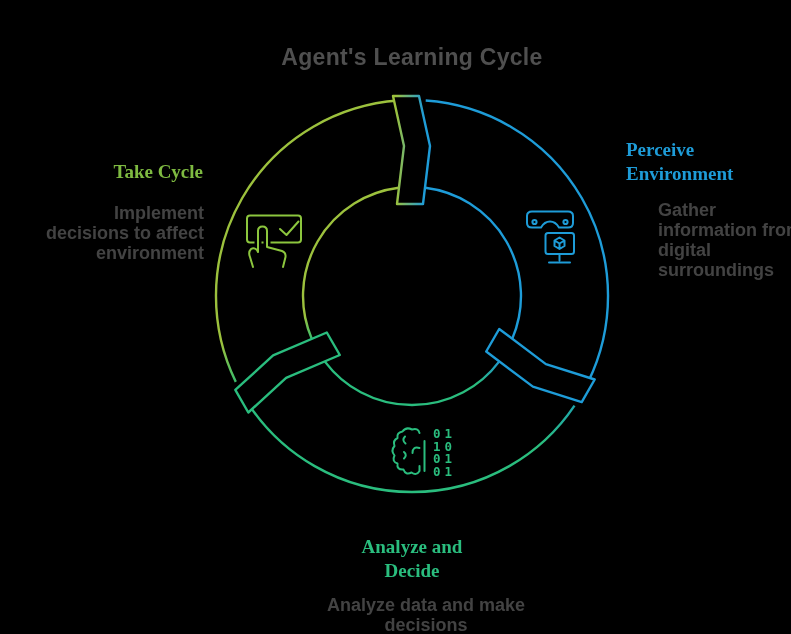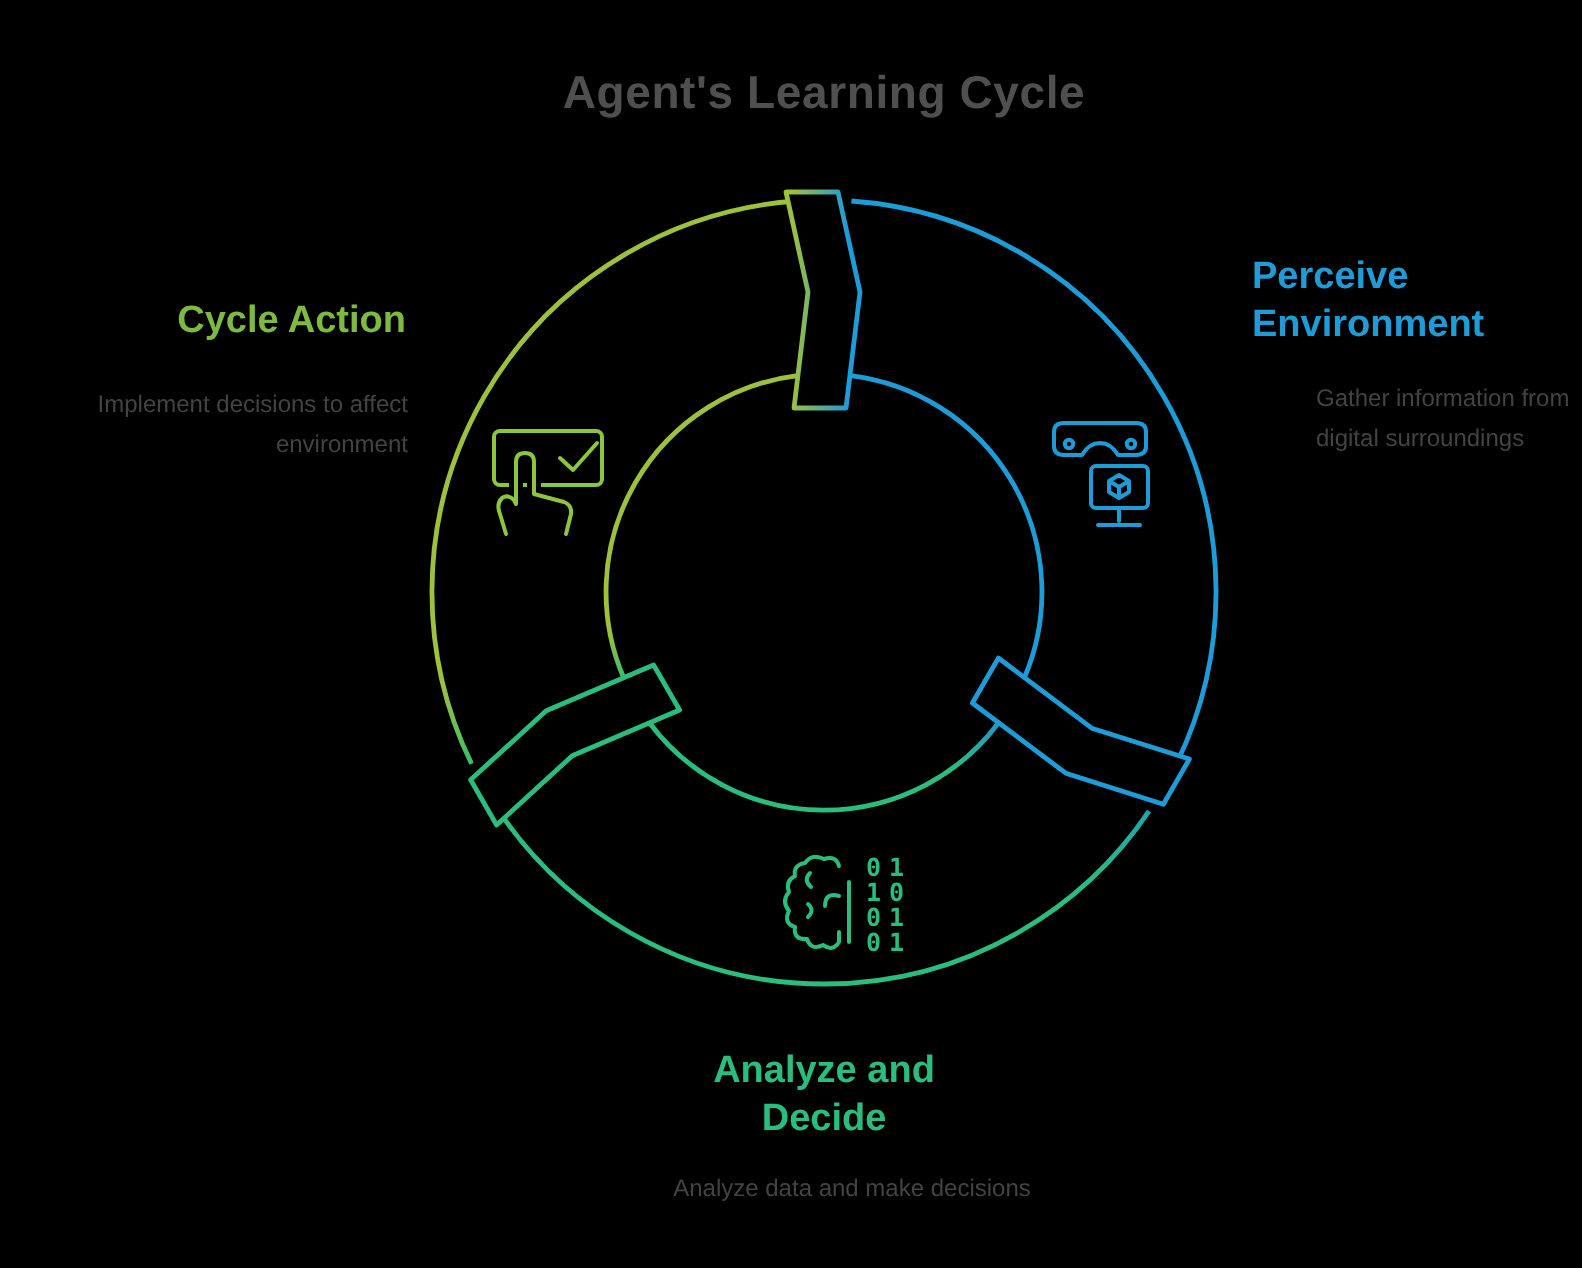--- a/index.html
+++ b/index.html
@@ -7,27 +7,27 @@
     width:791px;height:634px;position:relative;overflow:hidden;
     background:var(--bg,#000);
     font-family:"Liberation Sans",sans-serif;
   }
   #diagram{position:absolute;left:0;top:0;}
   .arc{fill:none;stroke-width:2.4;}
   .band{stroke-width:2.4;fill:var(--bg,#000);stroke-linejoin:round;}
   .icon-stroke{fill:none;stroke-width:2;stroke-linecap:round;stroke-linejoin:round;}
   .icon-halo{fill:none;stroke:var(--bg,#000);stroke-width:7;stroke-linecap:round;stroke-linejoin:round;}
   .binary{font-family:"DejaVu Sans Mono",monospace;font-weight:bold;font-size:12.5px;letter-spacing:4px;fill:var(--emerald);}
-  .txt{position:absolute;}
+  .txt{position:absolute;margin-top:11px;}
   .page-title{
     left:412px;top:33px;transform:translateX(-50%);white-space:nowrap;
     font-size:23px;font-weight:700;letter-spacing:.3px;color:var(--title-text);
   }
-  .step-label{font-weight:700;font-size:19px;line-height:24px;}
-  .step-desc{font-size:12px;line-height:20px;color:var(--desc-text);font-weight:400;}
+  .step-label{font-weight:700;font-size:19px;line-height:24px;font-family:Liberation Serif, serif;}
+  .step-desc{font-size:18px;line-height:20px;color:var(--desc-text);font-weight:700;}
   .blk-perceive-label{left:626px;top:127px;width:135px;color:var(--blue);}
   .blk-perceive-desc{left:658px;top:189px;width:158px;}
   .blk-action-label{right:588px;top:149px;width:180px;text-align:right;color:var(--lime-label);}
   .blk-action-desc{right:587px;top:192px;width:160px;text-align:right;}
   .blk-reason-label{left:352px;top:524px;width:120px;text-align:center;color:var(--emerald);}
   .blk-reason-desc{left:316px;top:584px;width:220px;text-align:center;}
 </style>
 </head>
 <body>
 
@@ -95,17 +95,17 @@
     <text class="binary" x="433" y="438">01</text>
     <text class="binary" x="433" y="450.5">10</text>
     <text class="binary" x="433" y="463">01</text>
     <text class="binary" x="433" y="475.5">01</text>
   </g>
 </svg>
 
 <div class="txt step-label blk-perceive-label">Perceive Environment</div>
 <div class="txt step-desc blk-perceive-desc">Gather information from digital surroundings</div>
 
-<div class="txt step-label blk-action-label">Cycle Action</div>
+<div class="txt step-label blk-action-label">Take Cycle</div>
 <div class="txt step-desc blk-action-desc">Implement decisions to affect environment</div>
 
 <div class="txt step-label blk-reason-label">Analyze and Decide</div>
 <div class="txt step-desc blk-reason-desc">Analyze data and make decisions</div>
 
 </body></html>

